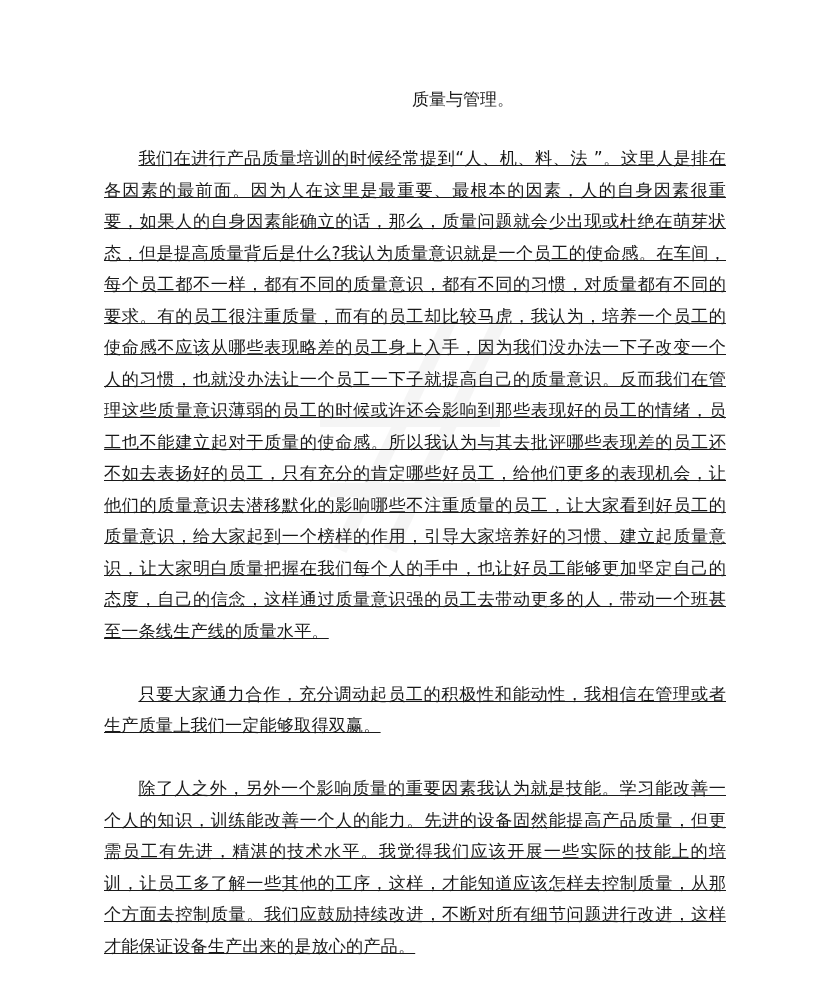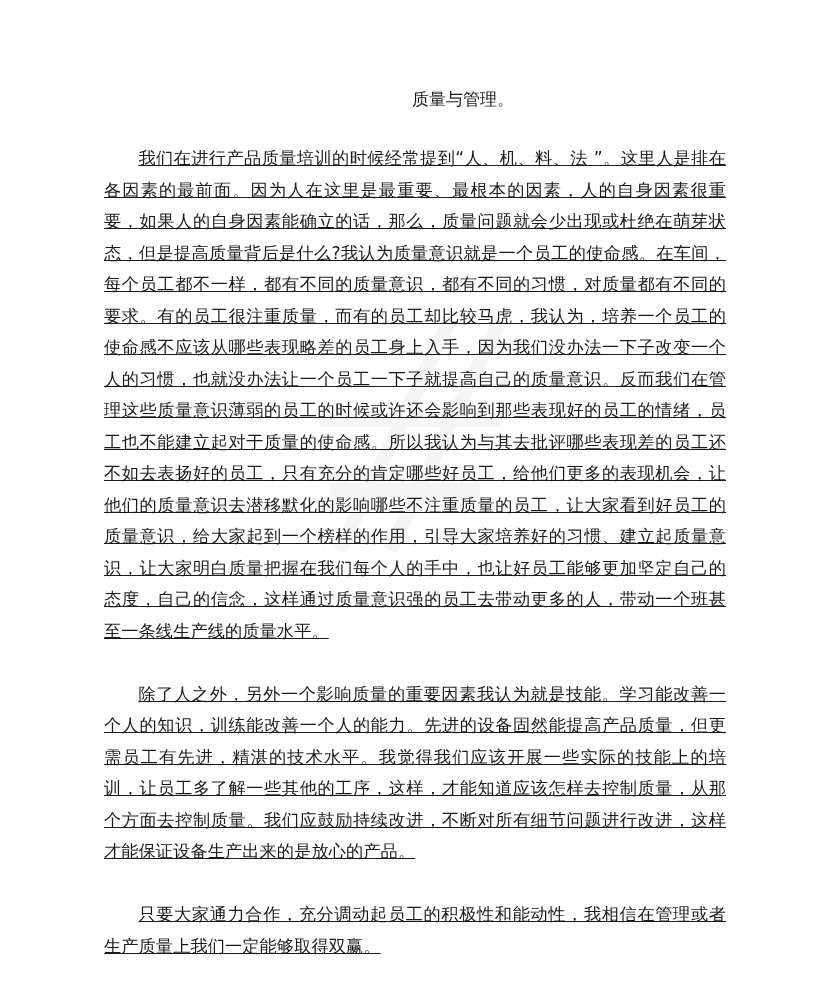--- a/index.html
+++ b/index.html
@@ -68,17 +68,17 @@
       <path d="M90 250 L200 20"></path>
       <path d="M20 120 L200 120"></path>
       <path d="M30 190 L180 190"></path>
     </g>
   </svg>
 
   <div class="title">质量与管理。</div>
 
   <div class="content">
     <p class="para">我们在进行产品质量培训的时候经常提到“人、机、料、法 ”。这里人是排在各因素的最前面。因为人在这里是最重要、最根本的因素，人的自身因素很重要，如果人的自身因素能确立的话，那么，质量问题就会少出现或杜绝在萌芽状态，但是提高质量背后是什么?我认为质量意识就是一个员工的使命感。在车间，每个员工都不一样，都有不同的质量意识，都有不同的习惯，对质量都有不同的要求。有的员工很注重质量，而有的员工却比较马虎，我认为，培养一个员工的使命感不应该从哪些表现略差的员工身上入手，因为我们没办法一下子改变一个人的习惯，也就没办法让一个员工一下子就提高自己的质量意识。反而我们在管理这些质量意识薄弱的员工的时候或许还会影响到那些表现好的员工的情绪，员工也不能建立起对于质量的使命感。所以我认为与其去批评哪些表现差的员工还不如去表扬好的员工，只有充分的肯定哪些好员工，给他们更多的表现机会，让他们的质量意识去潜移默化的影响哪些不注重质量的员工，让大家看到好员工的质量意识，给大家起到一个榜样的作用，引导大家培养好的习惯、建立起质量意识，让大家明白质量把握在我们每个人的手中，也让好员工能够更加坚定自己的态度，自己的信念，这样通过质量意识强的员工去带动更多的人，带动一个班甚至一条线生产线的质量水平。</p>
+    <p class="para">只要大家通力合作，充分调动起员工的积极性和能动性，我相信在管理或者生产质量上我们一定能够取得双赢。</p>
     <p class="para">除了人之外，另外一个影响质量的重要因素我认为就是技能。学习能改善一个人的知识，训练能改善一个人的能力。先进的设备固然能提高产品质量，但更需员工有先进，精湛的技术水平。我觉得我们应该开展一些实际的技能上的培训，让员工多了解一些其他的工序，这样，才能知道应该怎样去控制质量，从那个方面去控制质量。我们应鼓励持续改进，不断对所有细节问题进行改进，这样才能保证设备生产出来的是放心的产品。</p>
-    <p class="para">只要大家通力合作，充分调动起员工的积极性和能动性，我相信在管理或者生产质量上我们一定能够取得双赢。</p>
   </div>
 
 </div>
 
 </body></html>

